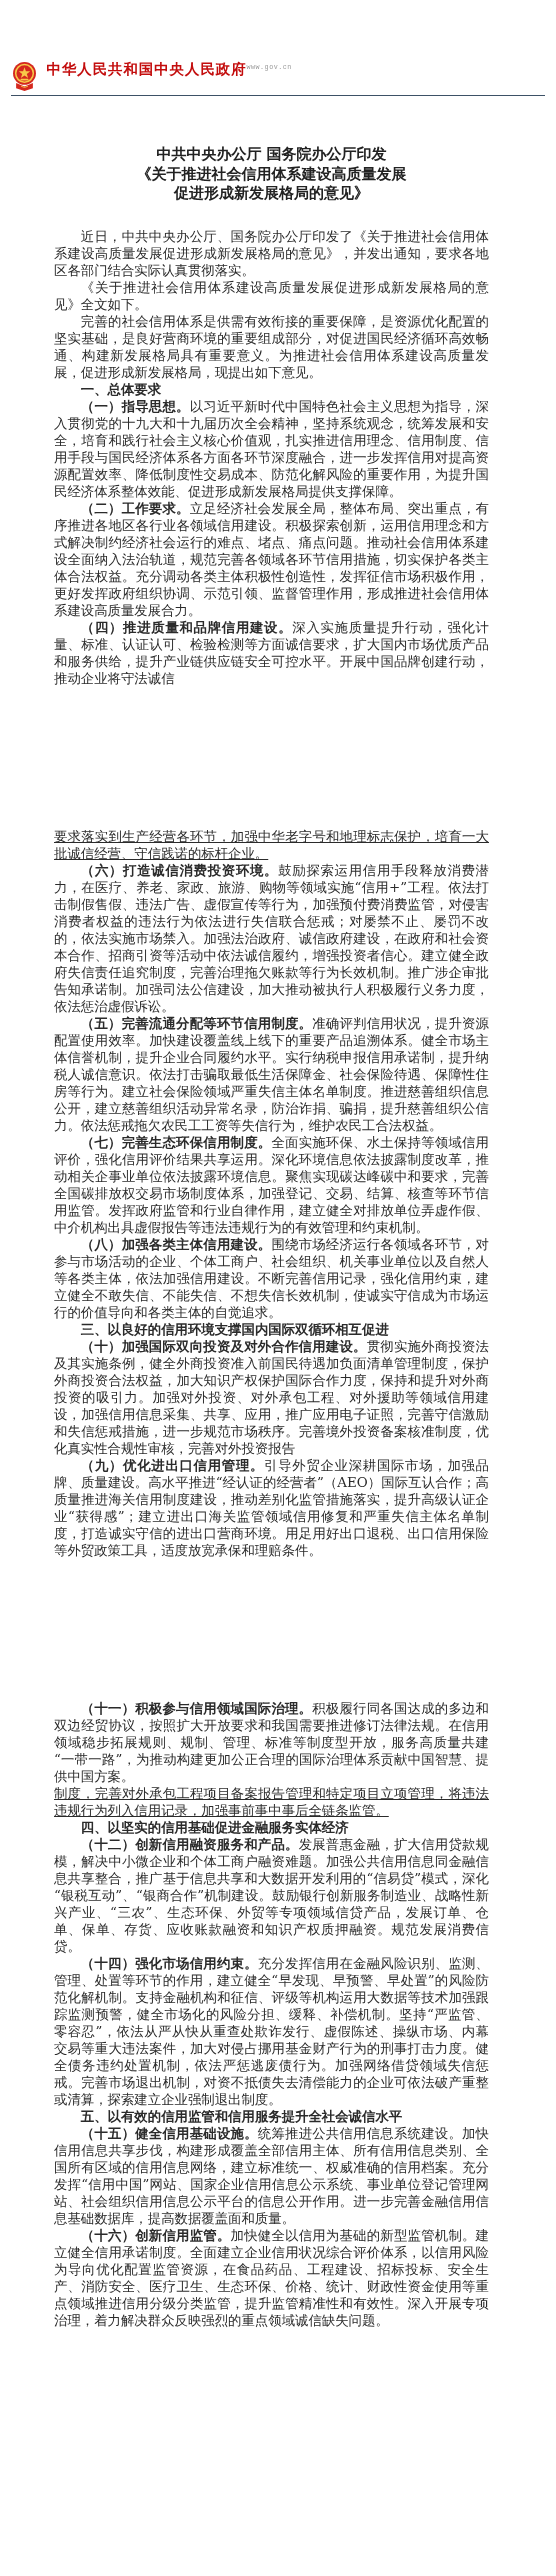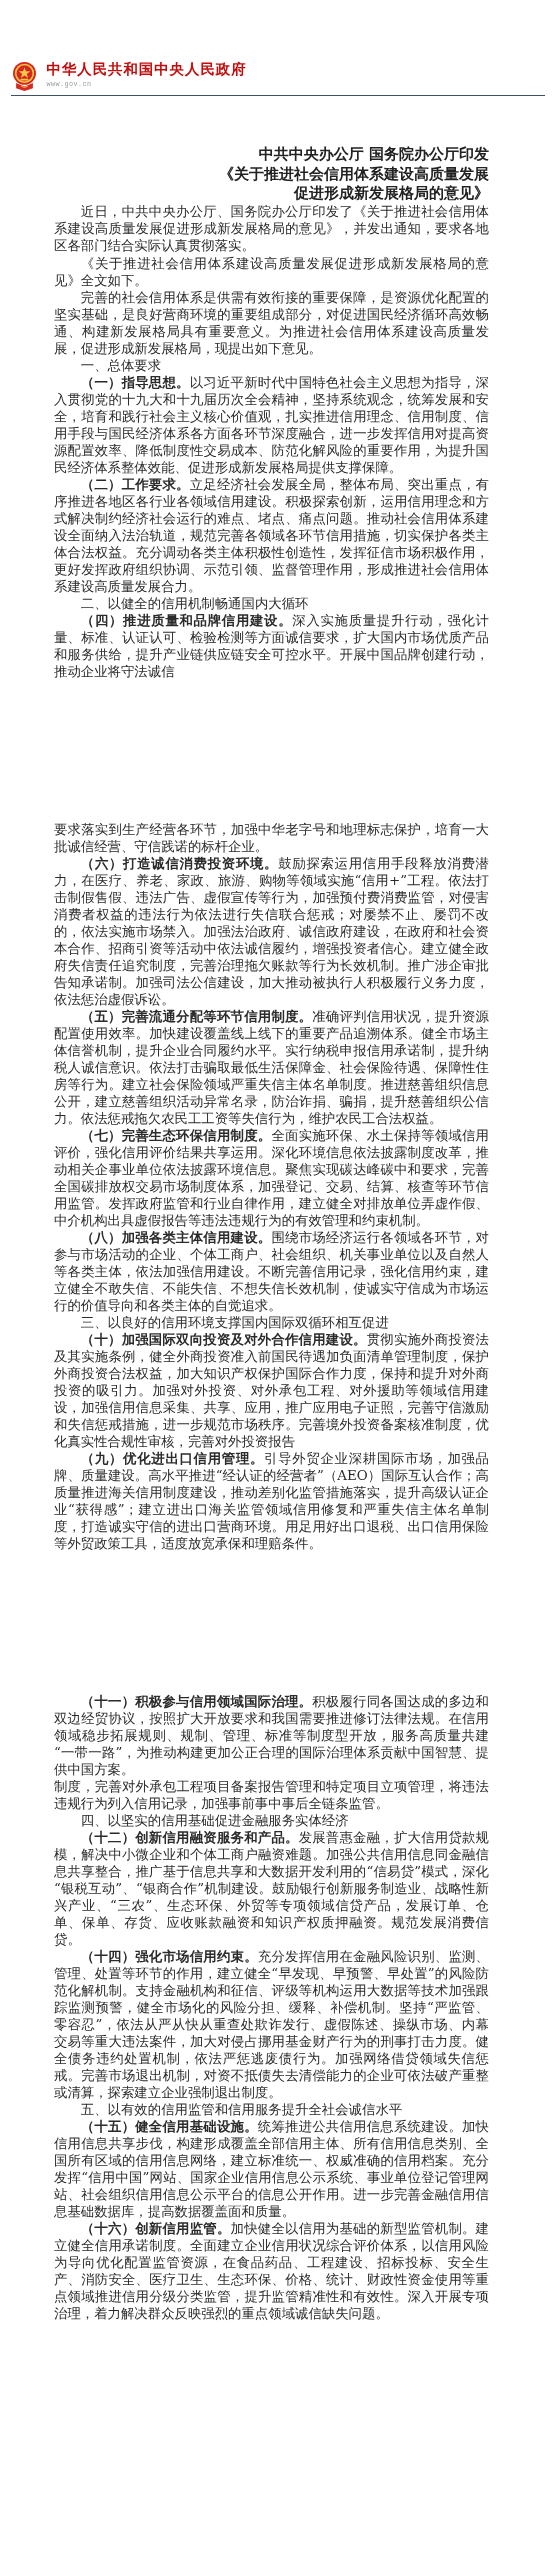--- a/index.html
+++ b/index.html
@@ -16,21 +16,21 @@
   .masthead{
     padding:61px 11.3px 0 11.3px;
   }
   .brand{
     display:flex;
     align-items:flex-start;
     text-decoration:none;
     cursor:pointer;
   }
   .emblem{display:inline-block;width:27px;height:30px;flex:0 0 auto;}
-  .brand-text{margin-left:8.2px;display:flex;flex-direction:column;}
+  .brand-text{margin-left:8.2px;display:flex;flex-direction:row;}
   .site-title{
     font-family:"DejaVu Sans","Liberation Sans",sans-serif;
     font-weight:700;
     font-size:14.4px;
     line-height:16.5px;
     letter-spacing:1px;
     color:#c30d0d;
   }
   .site-url{
     margin-top:3px;
@@ -50,37 +50,37 @@
     width:435px;
     margin-left:54px;
     padding-top:49px;
     font-size:13.4px;
     line-height:17px;
     text-align:justify;
   }
   .page{margin-bottom:141px;}
   .page:last-child{margin-bottom:0;}
   .doc-title-line{
-    text-align:right;
+    text-align:center;
     font-weight:700;
     font-size:15px;
     line-height:19.6px;
     color:#222222;
   }
   .doc-title-line + .para,
-  .doc-title-line + .heading{font-family:Liberation Mono, monospace;}
+  .doc-title-line + .heading{margin-top:24px;}
   .para{
     text-indent:2em;
     margin:0;
   }
-  .para.cont{text-indent:0;}
+  .para.cont{text-indent:0;text-decoration:underline;}
   .lead{font-weight:700;font-family:Liberation Serif, serif;}
   .heading{
     text-indent:2em;
-    font-weight:400;
+    font-weight:700;
   }
 </style>
 </head>
 <body>
 
 <div id="app">
 
   <header>
     <div class="masthead">
       <a class="brand">
@@ -108,21 +108,20 @@
         <section class="page">
           <div class="doc-title-line">中共中央办公厅 国务院办公厅印发</div>
           <div class="doc-title-line">《关于推进社会信用体系建设高质量发展</div>
           <div class="doc-title-line">促进形成新发展格局的意见》</div>
           <div class="para">近日，中共中央办公厅、国务院办公厅印发了《关于推进社会信用体系建设高质量发展促进形成新发展格局的意见》，并发出通知，要求各地区各部门结合实际认真贯彻落实。</div>
           <div class="para">《关于推进社会信用体系建设高质量发展促进形成新发展格局的意见》全文如下。</div>
           <div class="para">完善的社会信用体系是供需有效衔接的重要保障，是资源优化配置的坚实基础，是良好营商环境的重要组成部分，对促进国民经济循环高效畅通、构建新发展格局具有重要意义。为推进社会信用体系建设高质量发展，促进形成新发展格局，现提出如下意见。</div>
           <div class="heading">一、总体要求</div>
           <div class="para"><span class="lead">（一）指导思想。</span>以习近平新时代中国特色社会主义思想为指导，深入贯彻党的十九大和十九届历次全会精神，坚持系统观念，统筹发展和安全，培育和践行社会主义核心价值观，扎实推进信用理念、信用制度、信用手段与国民经济体系各方面各环节深度融合，进一步发挥信用对提高资源配置效率、降低制度性交易成本、防范化解风险的重要作用，为提升国民经济体系整体效能、促进形成新发展格局提供支撑保障。</div>
           <div class="para"><span class="lead">（二）工作要求。</span>立足经济社会发展全局，整体布局、突出重点，有序推进各地区各行业各领域信用建设。积极探索创新，运用信用理念和方式解决制约经济社会运行的难点、堵点、痛点问题。推动社会信用体系建设全面纳入法治轨道，规范完善各领域各环节信用措施，切实保护各类主体合法权益。充分调动各类主体积极性创造性，发挥征信市场积极作用，更好发挥政府组织协调、示范引领、监督管理作用，形成推进社会信用体系建设高质量发展合力。</div>
-          <div class="heading">二、以健全的信用机制畅通国内大循环</div>
           <div class="para"><span class="lead">（四）推进质量和品牌信用建设。</span>深入实施质量提升行动，强化计量、标准、认证认可、检验检测等方面诚信要求，扩大国内市场优质产品和服务供给，提升产业链供应链安全可控水平。开展中国品牌创建行动，推动企业将守法诚信</div>
         </section>
         <section class="page">
           <div class="para cont">要求落实到生产经营各环节，加强中华老字号和地理标志保护，培育一大批诚信经营、守信践诺的标杆企业。</div>
           <div class="para"><span class="lead">（六）打造诚信消费投资环境。</span>鼓励探索运用信用手段释放消费潜力，在医疗、养老、家政、旅游、购物等领域实施“信用+”工程。依法打击制假售假、违法广告、虚假宣传等行为，加强预付费消费监管，对侵害消费者权益的违法行为依法进行失信联合惩戒；对屡禁不止、屡罚不改的，依法实施市场禁入。加强法治政府、诚信政府建设，在政府和社会资本合作、招商引资等活动中依法诚信履约，增强投资者信心。建立健全政府失信责任追究制度，完善治理拖欠账款等行为长效机制。推广涉企审批告知承诺制。加强司法公信建设，加大推动被执行人积极履行义务力度，依法惩治虚假诉讼。</div>
           <div class="para"><span class="lead">（五）完善流通分配等环节信用制度。</span>准确评判信用状况，提升资源配置使用效率。加快建设覆盖线上线下的重要产品追溯体系。健全市场主体信誉机制，提升企业合同履约水平。实行纳税申报信用承诺制，提升纳税人诚信意识。依法打击骗取最低生活保障金、社会保险待遇、保障性住房等行为。建立社会保险领域严重失信主体名单制度。推进慈善组织信息公开，建立慈善组织活动异常名录，防治诈捐、骗捐，提升慈善组织公信力。依法惩戒拖欠农民工工资等失信行为，维护农民工合法权益。</div>
           <div class="para"><span class="lead">（七）完善生态环保信用制度。</span>全面实施环保、水土保持等领域信用评价，强化信用评价结果共享运用。深化环境信息依法披露制度改革，推动相关企事业单位依法披露环境信息。聚焦实现碳达峰碳中和要求，完善全国碳排放权交易市场制度体系，加强登记、交易、结算、核查等环节信用监管。发挥政府监管和行业自律作用，建立健全对排放单位弄虚作假、中介机构出具虚假报告等违法违规行为的有效管理和约束机制。</div>
           <div class="para"><span class="lead">（八）加强各类主体信用建设。</span>围绕市场经济运行各领域各环节，对参与市场活动的企业、个体工商户、社会组织、机关事业单位以及自然人等各类主体，依法加强信用建设。不断完善信用记录，强化信用约束，建立健全不敢失信、不能失信、不想失信长效机制，使诚实守信成为市场运行的价值导向和各类主体的自觉追求。</div>
           <div class="heading">三、以良好的信用环境支撑国内国际双循环相互促进</div>
           <div class="para"><span class="lead">（十）加强国际双向投资及对外合作信用建设。</span>贯彻实施外商投资法及其实施条例，健全外商投资准入前国民待遇加负面清单管理制度，保护外商投资合法权益，加大知识产权保护国际合作力度，保持和提升对外商投资的吸引力。加强对外投资、对外承包工程、对外援助等领域信用建设，加强信用信息采集、共享、应用，推广应用电子证照，完善守信激励和失信惩戒措施，进一步规范市场秩序。完善境外投资备案核准制度，优化真实性合规性审核，完善对外投资报告</div>

